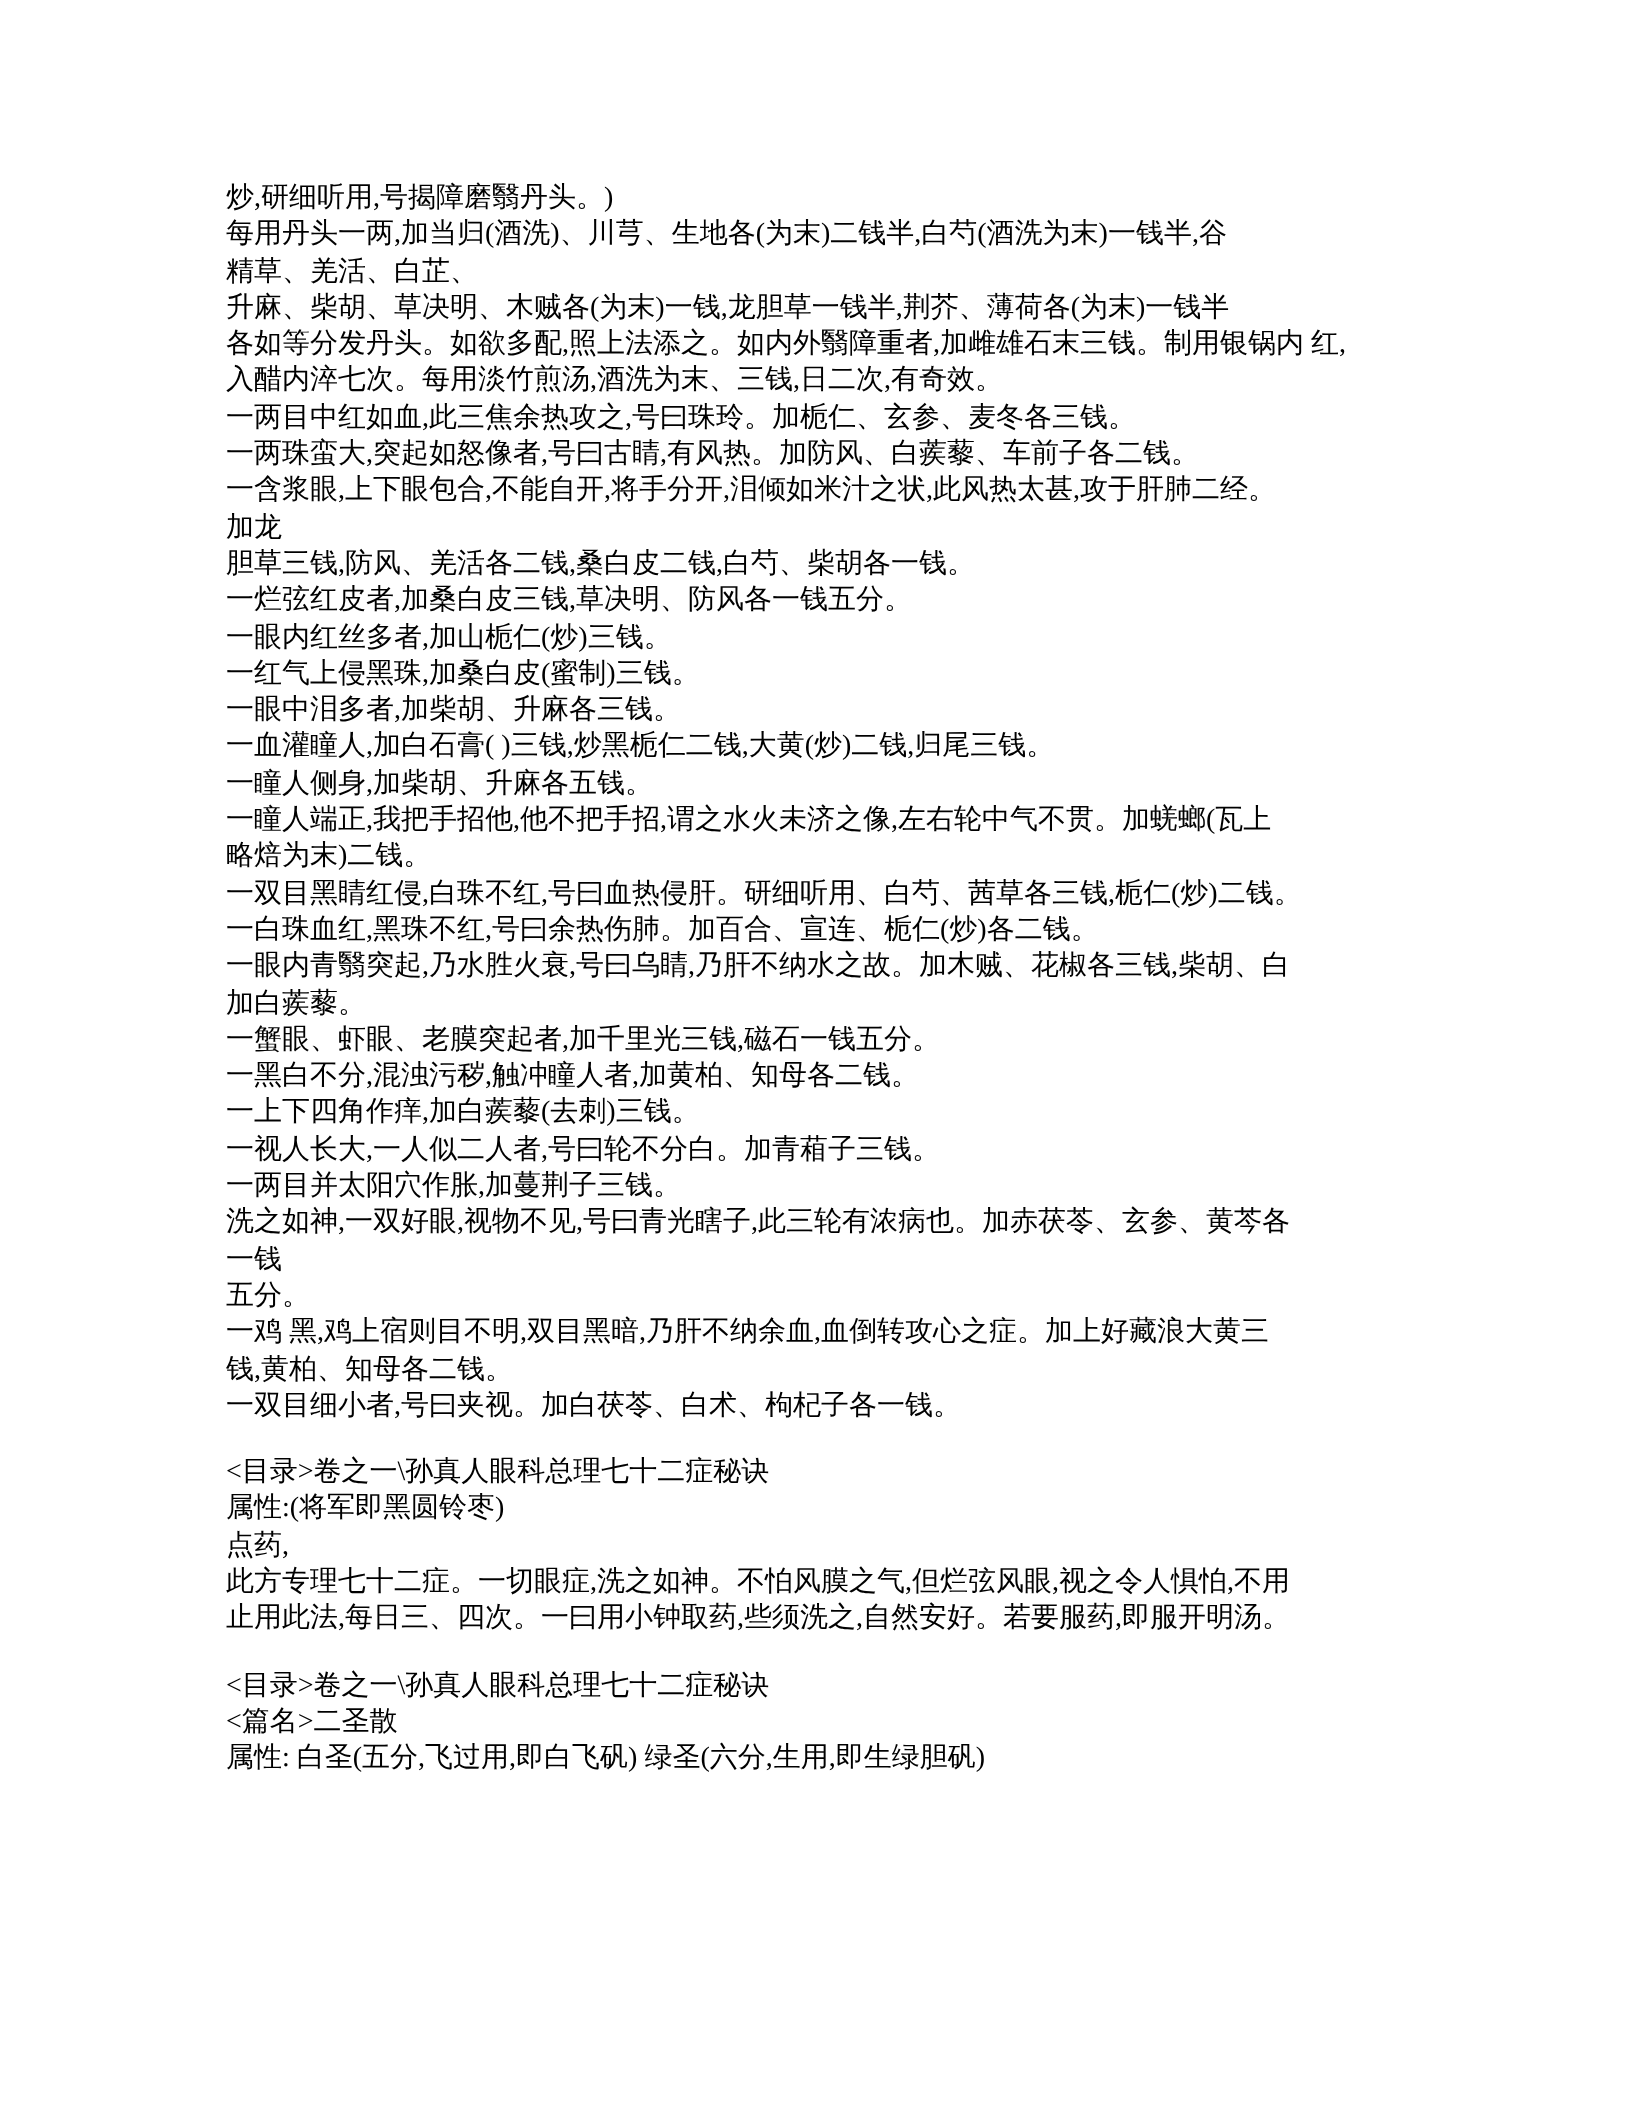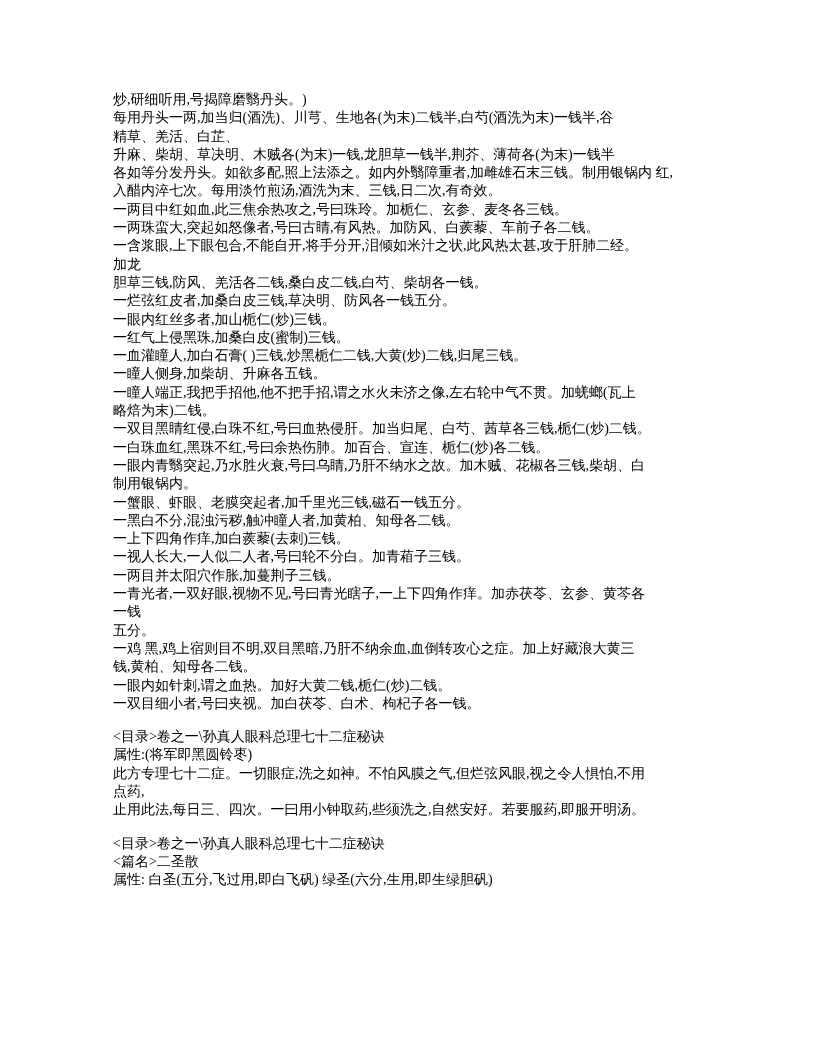--- a/index.html
+++ b/index.html
@@ -46,46 +46,46 @@
         <div class="line">各如等分发丹头。如欲多配,照上法添之。如内外翳障重者,加雌雄石末三钱。制用银锅内 红,</div>
         <div class="line">入醋内淬七次。每用淡竹煎汤,酒洗为末、三钱,日二次,有奇效。</div>
         <div class="line">一两目中红如血,此三焦余热攻之,号曰珠玲。加栀仁、玄参、麦冬各三钱。</div>
         <div class="line">一两珠蛮大,突起如怒像者,号曰古睛,有风热。加防风、白蒺藜、车前子各二钱。</div>
         <div class="line">一含浆眼,上下眼包合,不能自开,将手分开,泪倾如米汁之状,此风热太甚,攻于肝肺二经。</div>
         <div class="line">加龙</div>
         <div class="line">胆草三钱,防风、羌活各二钱,桑白皮二钱,白芍、柴胡各一钱。</div>
         <div class="line">一烂弦红皮者,加桑白皮三钱,草决明、防风各一钱五分。</div>
         <div class="line">一眼内红丝多者,加山栀仁(炒)三钱。</div>
         <div class="line">一红气上侵黑珠,加桑白皮(蜜制)三钱。</div>
+        <div class="line">一眼中泪多者,加柴胡、升麻各三钱。</div>
         <div class="line">一血灌瞳人,加白石膏( )三钱,炒黑栀仁二钱,大黄(炒)二钱,归尾三钱。</div>
         <div class="line">一瞳人侧身,加柴胡、升麻各五钱。</div>
         <div class="line">一瞳人端正,我把手招他,他不把手招,谓之水火未济之像,左右轮中气不贯。加蜣螂(瓦上</div>
         <div class="line">略焙为末)二钱。</div>
-        <div class="line">一双目黑睛红侵,白珠不红,号曰血热侵肝。加当归尾、白芍、茜草各三钱,栀仁(炒)二钱。</div>
+        <div class="line">一双目黑睛红侵,白珠不红,号曰血热侵肝。研细听用、白芍、茜草各三钱,栀仁(炒)二钱。</div>
         <div class="line">一白珠血红,黑珠不红,号曰余热伤肺。加百合、宣连、栀仁(炒)各二钱。</div>
         <div class="line">一眼内青翳突起,乃水胜火衰,号曰乌睛,乃肝不纳水之故。加木贼、花椒各三钱,柴胡、白</div>
-        <div class="line">制用银锅内。</div>
+        <div class="line">加白蒺藜。</div>
         <div class="line">一蟹眼、虾眼、老膜突起者,加千里光三钱,磁石一钱五分。</div>
         <div class="line">一黑白不分,混浊污秽,触冲瞳人者,加黄柏、知母各二钱。</div>
         <div class="line">一上下四角作痒,加白蒺藜(去刺)三钱。</div>
         <div class="line">一视人长大,一人似二人者,号曰轮不分白。加青葙子三钱。</div>
         <div class="line">一两目并太阳穴作胀,加蔓荆子三钱。</div>
-        <div class="line">一青光者,一双好眼,视物不见,号曰青光瞎子,一上下四角作痒。加赤茯苓、玄参、黄芩各</div>
+        <div class="line">洗之如神,一双好眼,视物不见,号曰青光瞎子,此三轮有浓病也。加赤茯苓、玄参、黄芩各</div>
         <div class="line">一钱</div>
         <div class="line">五分。</div>
         <div class="line">一鸡 黑,鸡上宿则目不明,双目黑暗,乃肝不纳余血,血倒转攻心之症。加上好藏浪大黄三</div>
         <div class="line">钱,黄柏、知母各二钱。</div>
-        <div class="line">一眼内如针刺,谓之血热。加好大黄二钱,栀仁(炒)二钱。</div>
         <div class="line">一双目细小者,号曰夹视。加白茯苓、白术、枸杞子各一钱。</div>
       </div>
     <div class="doc-section">
         <div class="line">&lt;目录&gt;卷之一\孙真人眼科总理七十二症秘诀</div>
         <div class="line">属性:(将军即黑圆铃枣)</div>
+        <div class="line">点药,</div>
         <div class="line">此方专理七十二症。一切眼症,洗之如神。不怕风膜之气,但烂弦风眼,视之令人惧怕,不用</div>
-        <div class="line">点药,</div>
         <div class="line">止用此法,每日三、四次。一曰用小钟取药,些须洗之,自然安好。若要服药,即服开明汤。</div>
       </div>
     <div class="doc-section">
         <div class="line">&lt;目录&gt;卷之一\孙真人眼科总理七十二症秘诀</div>
         <div class="line">&lt;篇名&gt;二圣散</div>
         <div class="line">属性: 白圣(五分,飞过用,即白飞矾) 绿圣(六分,生用,即生绿胆矾)</div>
       </div>
   </div>
 </div>
 

